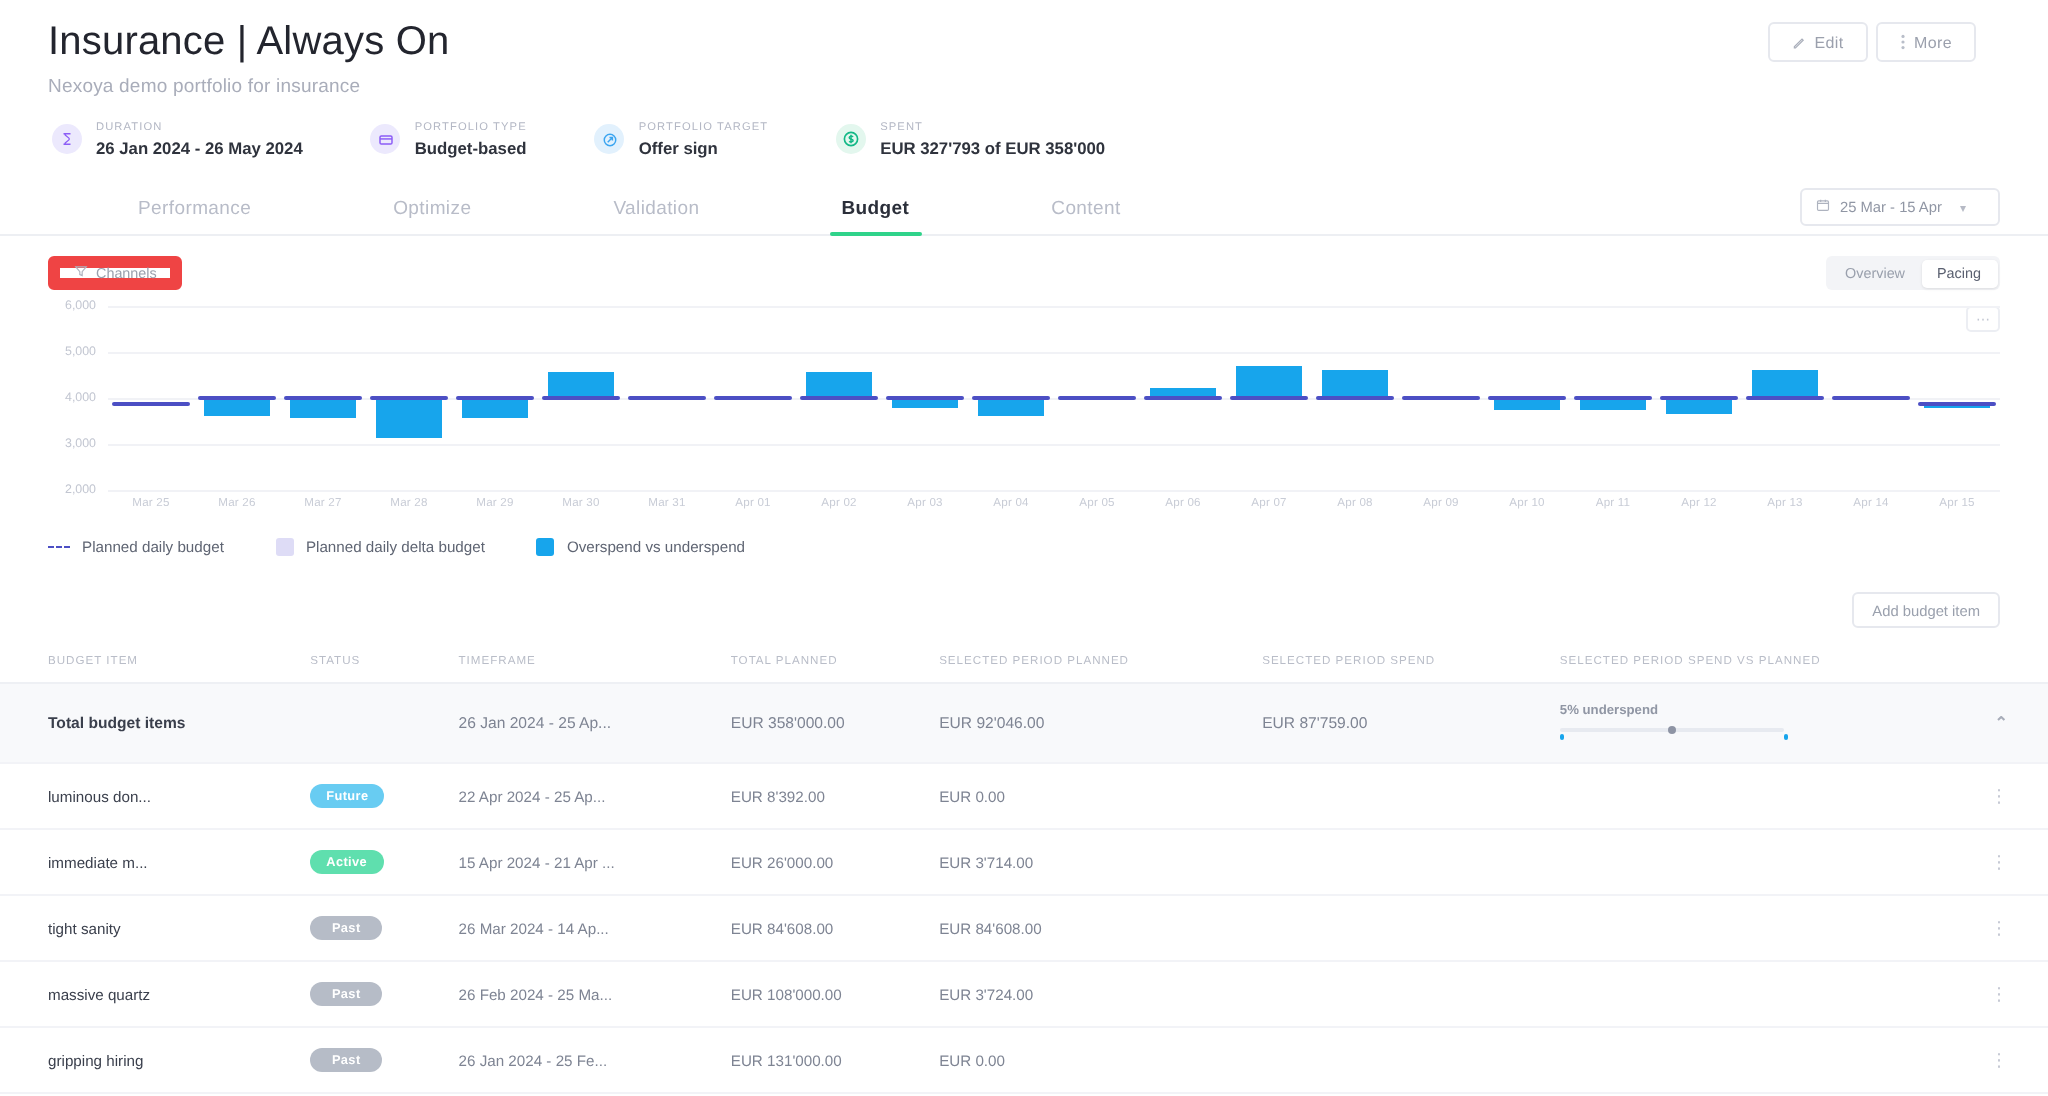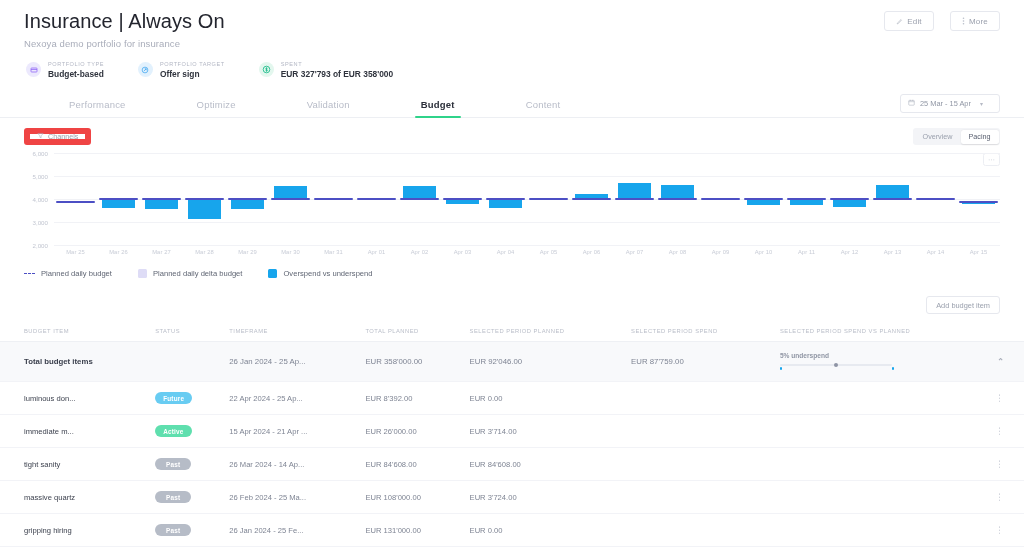--- a/index.html
+++ b/index.html
@@ -15,22 +15,22 @@
   
   .header { padding: 10px 24px 0 24px; position: relative; }
   .title {
     font-size: 20px; font-weight: 400; letter-spacing: .1px;
     color: #23252e;
   }
   .subtitle {
     font-size: 9.5px; color: #a9adba; margin-top: 5px; letter-spacing: .1px;
   }
   .header-actions {
-    position: absolute; top: 11px; right: 24px;
-    display: flex; gap: 16px;
+    position: absolute; top: 11px; right: 36px;
+    display: flex; gap: 4px;
   }
   .hbtn {
     min-width: 50px; height: 20px;
     border: 1px solid #e6e8ee; border-radius: 3px;
     background: #fff; color: #9ba0ad;
     font-size: 8px; letter-spacing: .2px;
     display: flex; align-items: center; justify-content: center; gap: 4px;
     padding: 0 10px; cursor: pointer;
   }
   .hbtn svg { display:block; }
@@ -226,20 +226,31 @@
               <circle cx="1.5" cy="1.5" r="1" fill="#b9bec9"></circle>
               <circle cx="1.5" cy="5" r="1" fill="#b9bec9"></circle>
               <circle cx="1.5" cy="8.5" r="1" fill="#b9bec9"></circle>
             </svg>
         </span>
         <span>More</span>
       </div>
     </div>
 
     <div class="meta-row">
+      <div class="meta">
+        <span class="meta-ico mi-dur">
+          <svg width="7" height="7" viewBox="0 0 12 12">
+              <path d="M3 1.5h6M3 10.5h6M4 1.5c0 2 4 3 4 4.5S4 8.5 4 10.5" stroke="#8b5cf6" stroke-width="1.1" fill="none"></path>
+            </svg>
+        </span>
+        <span class="meta-txt">
+          <span class="meta-label">DURATION</span>
+          <span class="meta-value">26 Jan 2024 - 26 May 2024</span>
+        </span>
+      </div>
       <div class="meta">
         <span class="meta-ico mi-type">
           <svg width="8" height="8" viewBox="0 0 12 12">
               <rect x="1.5" y="3" width="9" height="6" rx="1" stroke="#8b5cf6" stroke-width="1.1" fill="none"></rect>
               <path d="M1.5 5.2h9" stroke="#8b5cf6" stroke-width="1.1"></path>
             </svg>
         </span>
         <span class="meta-txt">
           <span class="meta-label">PORTFOLIO TYPE</span>
           <span class="meta-value">Budget-based</span>

